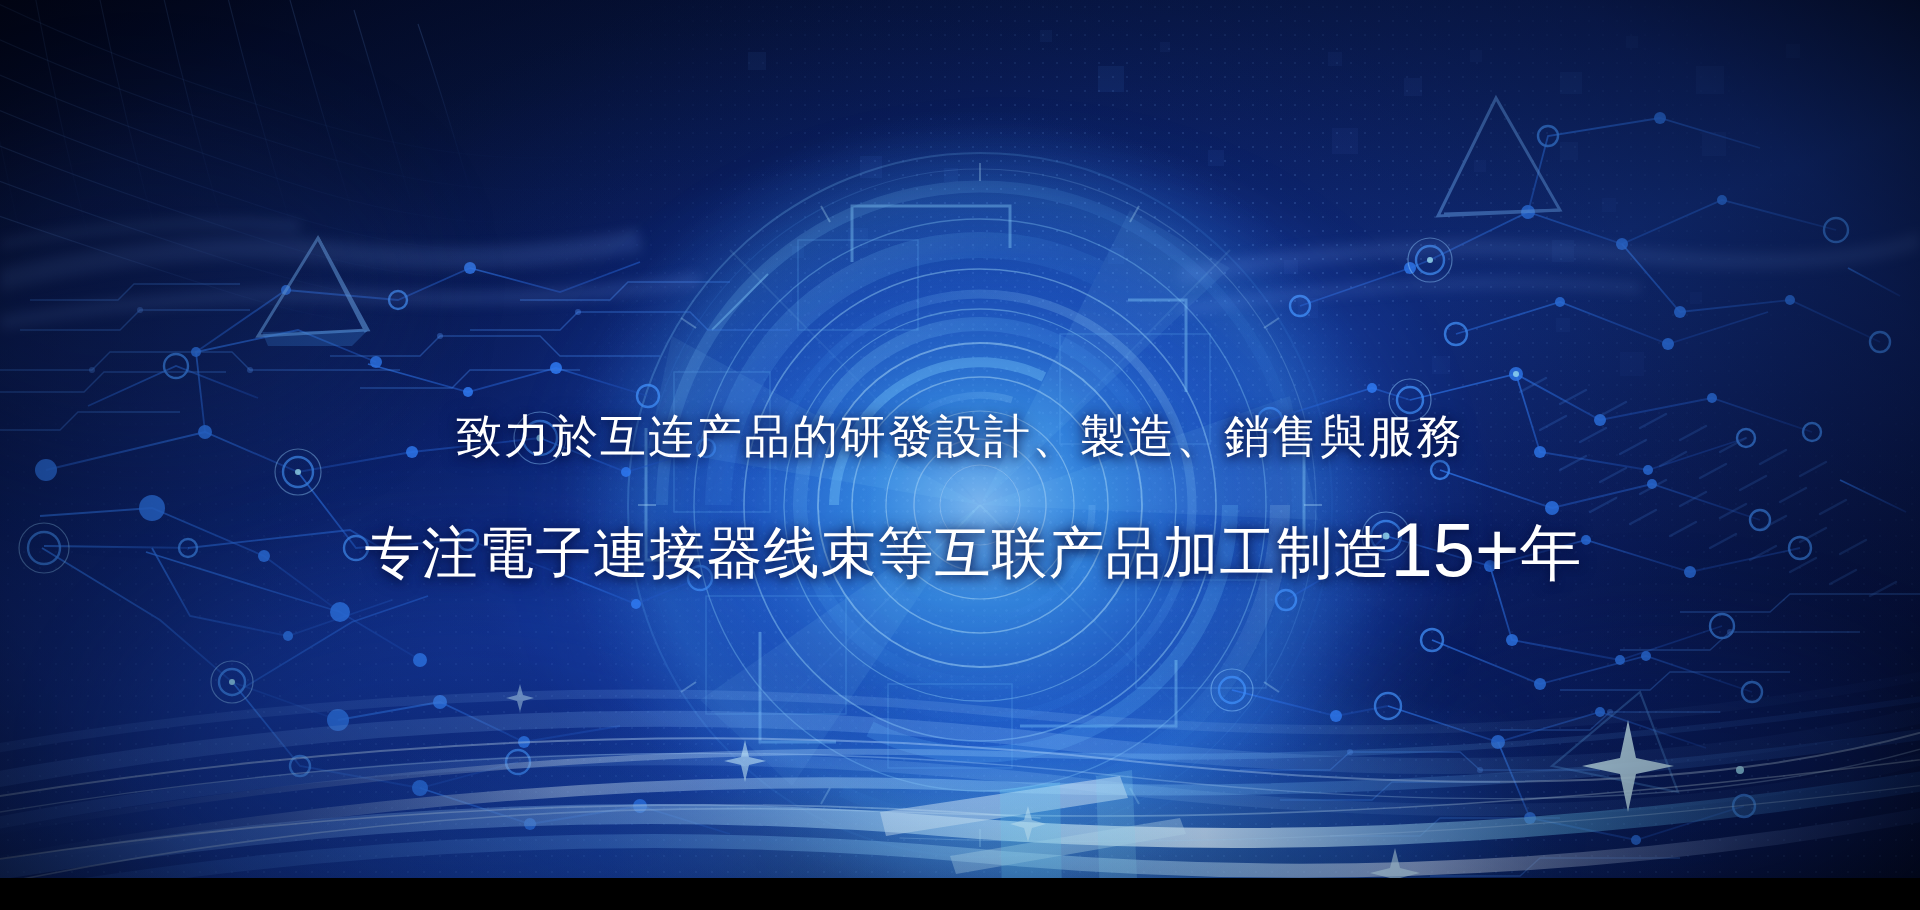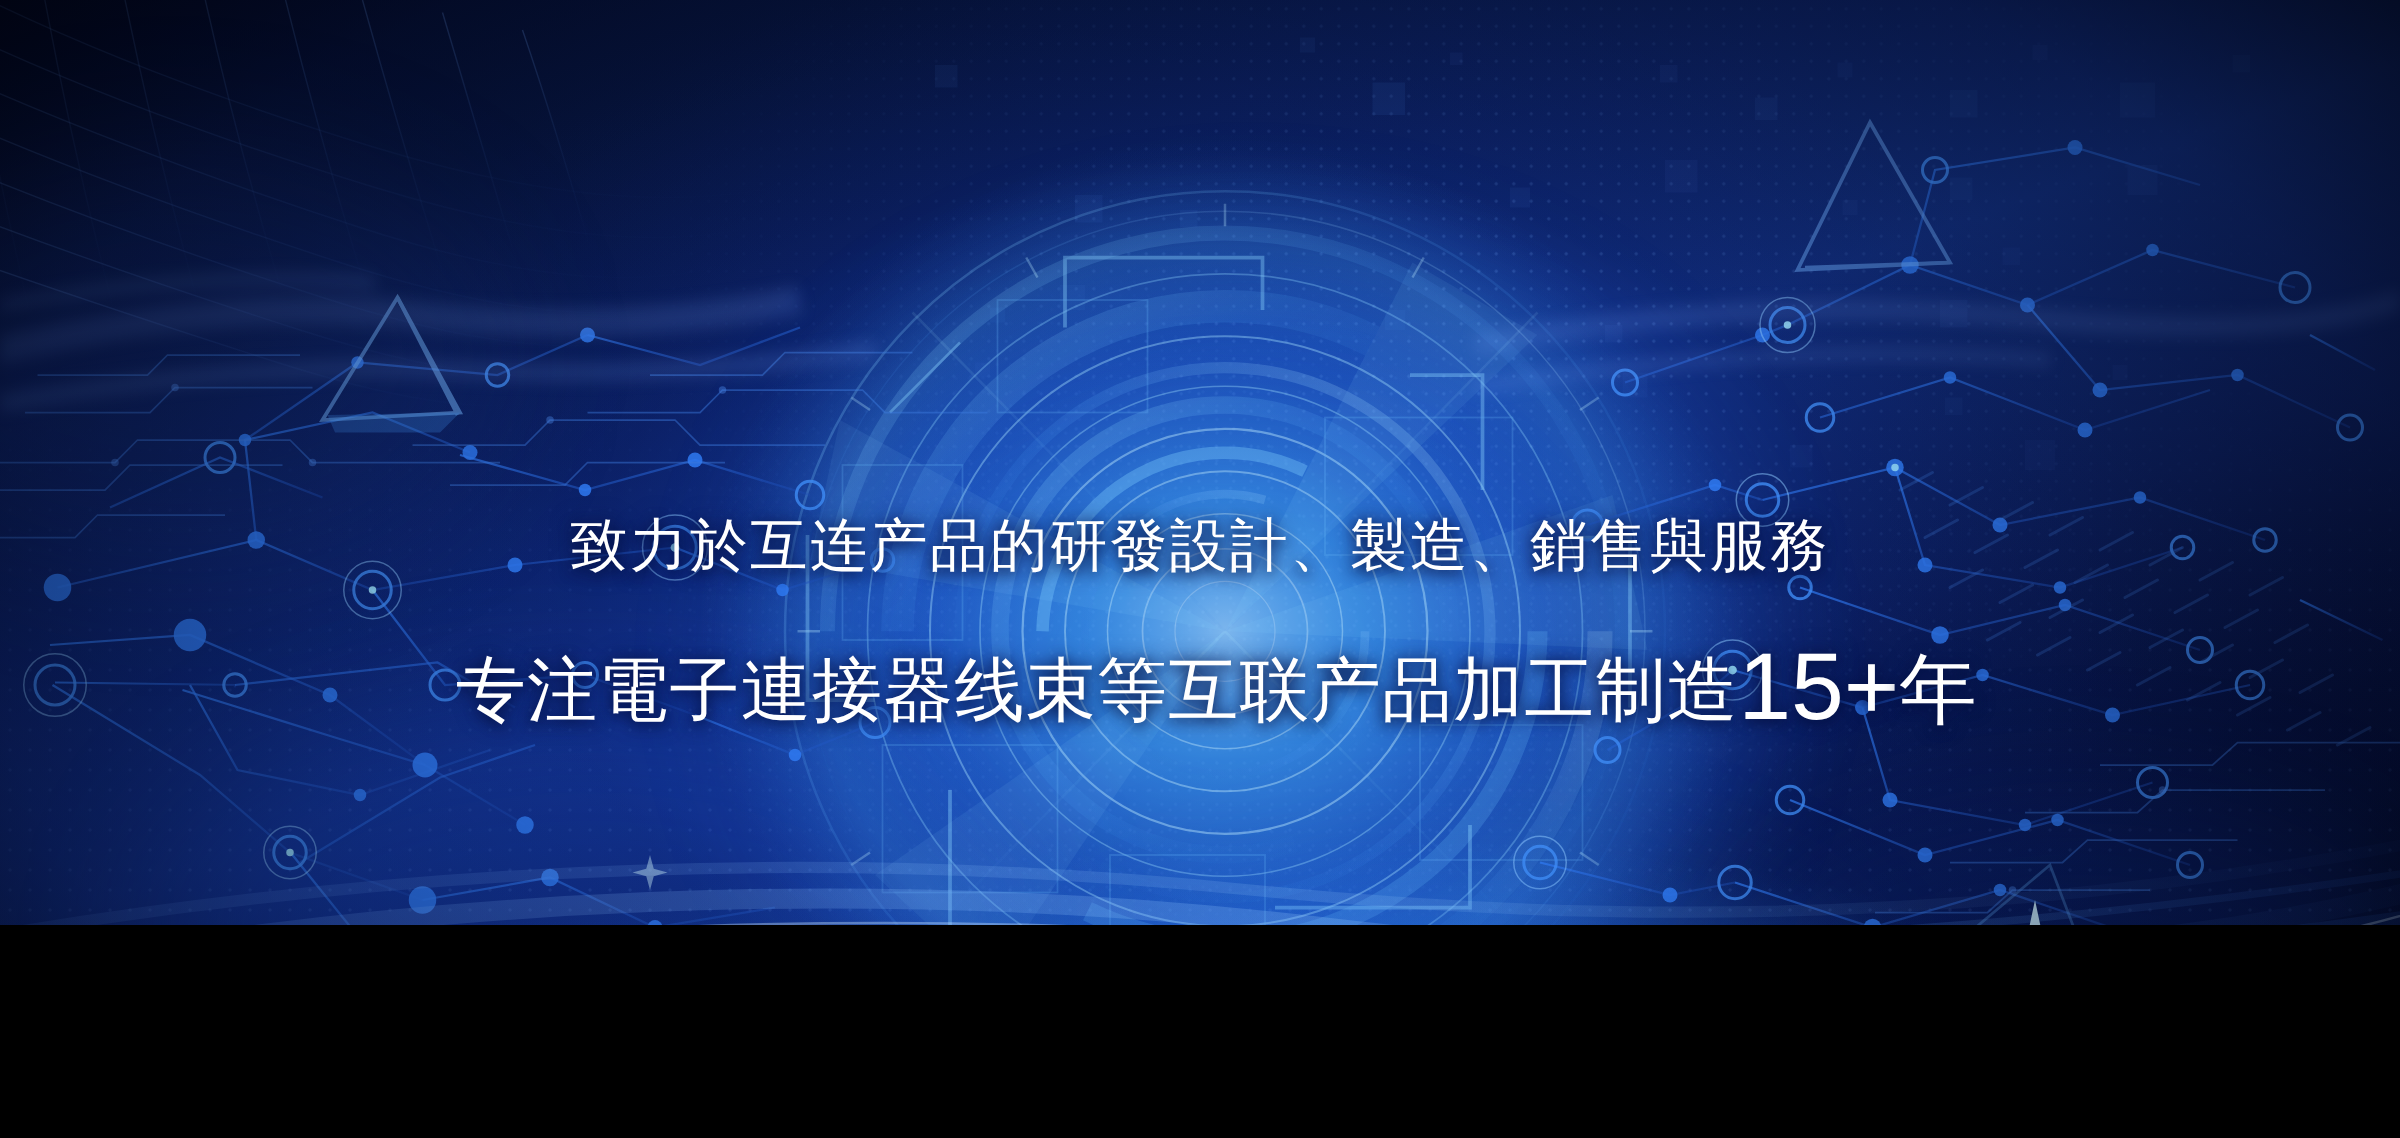--- a/index.html
+++ b/index.html
@@ -3,24 +3,24 @@
 <meta charset="utf-8">
 <style>
   html, body {
     margin: 0;
     padding: 0;
     background: #000;
   }
   #stage {
     position: relative;
     width: 1920px;
-    height: 740px;
+    height: 878px;
     overflow: hidden;
     font-family: "Liberation Sans", "DejaVu Sans", sans-serif;
-    background: #0c4a6e;
+    background: #701a75;
   }
   .layer {
     position: absolute;
     inset: 0;
     pointer-events: none;
   }
 
   
   #bg-base {
     background:

